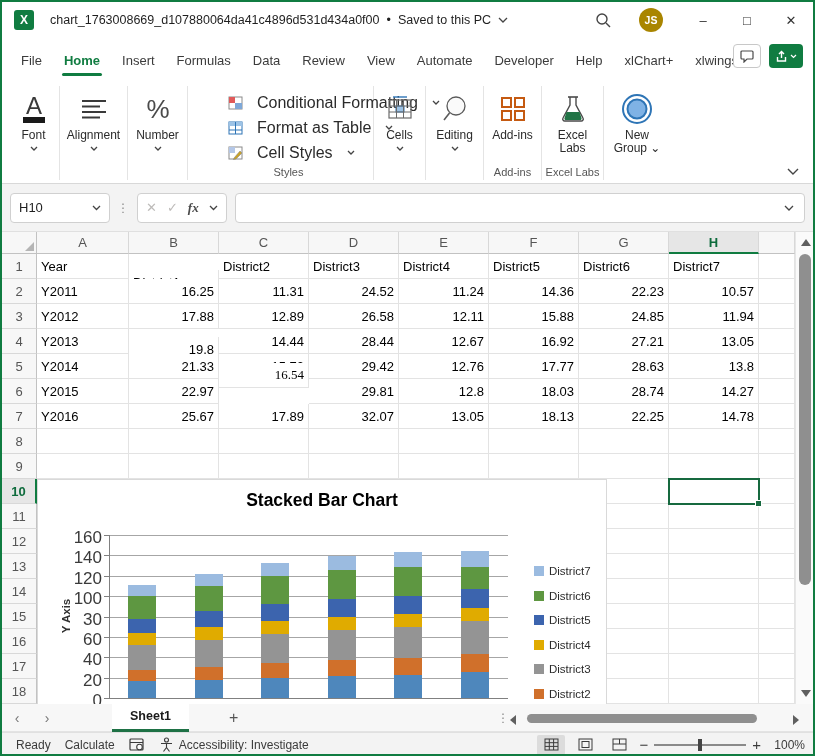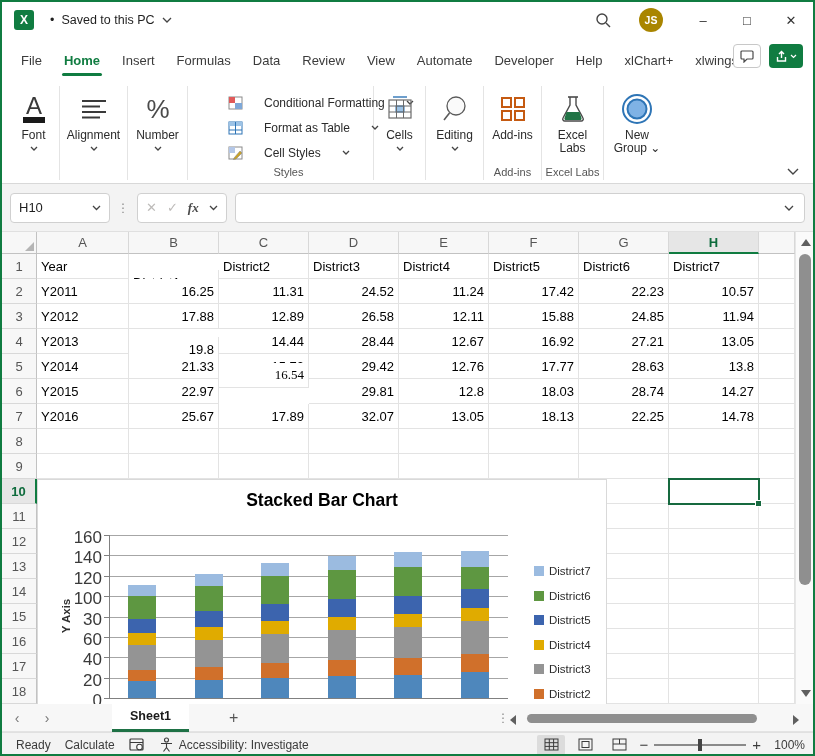--- a/index.html
+++ b/index.html
@@ -27,21 +27,21 @@
   .share-btn { width:34px; height:24px; background:#107C41; border-radius:4px; display:flex; align-items:center; justify-content:center; gap:2px; }
 
   
   .ribbon { left:0; top:80px; width:100%; height:102px; background:#fff; border-bottom:1px solid #D8D8D8; display:flex; padding:4px 0 0 6px; }
   .rgroup { position:relative; height:94px; border-right:1px solid #E4E4E4; display:flex; flex-direction:column; align-items:center; padding-top:6px; }
   .rg-icon { height:34px; display:flex; align-items:center; justify-content:center; }
   .rg-label { font-size:12px; color:#2b2b2b; margin-top:3px; text-align:center; line-height:13px; }
   .rg-chev { margin-top:4px; }
   .rg-caption { position:absolute; bottom:2px; width:100%; text-align:center; font-size:11px; color:#555; }
   .styles-group { align-items:flex-start; padding:4px 8px 0 8px; }
-  .style-item { display:flex; align-items:center; gap:21px; font-size:12px; color:#2b2b2b; height:25px; white-space:nowrap;padding-left:32px; }
+  .style-item { display:flex; align-items:center; gap:14px; font-size:16px; color:#2b2b2b; height:25px; white-space:nowrap;padding-left:32px; }
   .collapse-chev { position:absolute; right:14px; bottom:8px; }
 
   
   .formulabar { left:0; top:182px; width:100%; height:48px; background:#F3F3F3; display:flex; align-items:center; border-bottom:1px solid #E0E0E0; }
   .namebox { width:100px; height:30px; background:#fff; border:1px solid #D0D0D0; border-radius:4px; margin-left:8px; display:flex; align-items:center; padding:0 8px; font-size:13px; color:#1f1f1f; justify-content:space-between; }
   .dots { color:#8a8a8a; font-size:12px; margin:0 7px; letter-spacing:1px; }
   .fxbox { height:30px; background:#fff; border:1px solid #D0D0D0; border-radius:4px; display:flex; align-items:center; padding:0 8px; gap:10px; }
   .fx-x { color:#BDBBB9; font-size:13px; }
   .fx-ok { color:#BDBBB9; font-size:13px; }
   .fx-fx { color:#4a4a4a; font-size:13px; font-style:italic; font-family:"Liberation Serif", serif; font-weight:bold; }
@@ -97,20 +97,21 @@
   .zoompct { width:38px; text-align:right; color:#3b3b3b; }
 </style>
 </head>
 <body>
 
 <div class="window">
 
   <div class="abs titlebar">
     <div class="xl-icon">X</div>
     <div class="title-text">
+      <span>chart_1763008669_d107880064da41c4896d531d434a0f00</span>
       <span>•</span>
       <span>Saved to this PC</span>
       <svg width="10" height="6">
           <polyline class="chev" points="1,1 5,5 9,1"></polyline>
         </svg>
     </div>
     <div class="tb-right">
       <svg width="16" height="16" style="margin-right:28px">
           <circle cx="7" cy="7" r="5" fill="none" stroke="#444" stroke-width="1.4"></circle>
           <line x1="11" y1="11" x2="15" y2="15" stroke="#444" stroke-width="1.4"></line>
@@ -358,21 +359,21 @@
         <div class="cell" style="left: 487px; top: 22px; width: 90px; height: 25px;">District5</div>
         <div class="cell" style="left: 577px; top: 22px; width: 90px; height: 25px;">District6</div>
         <div class="cell" style="left: 667px; top: 22px; width: 90px; height: 25px;">District7</div>
         <div class="cell" style="left: 757px; top: 22px; width: 36px; height: 25px;"></div>
         <div class="rowhdr" style="top: 47px; height: 25px;">2</div>
         <div class="cell" style="left: 35px; top: 47px; width: 92px; height: 25px;">Y2011</div>
         <div class="cell num" style="left: 127px; top: 47px; width: 90px; height: 25px;">16.25</div>
         <div class="cell num" style="left: 217px; top: 47px; width: 90px; height: 25px;">11.31</div>
         <div class="cell num" style="left: 307px; top: 47px; width: 90px; height: 25px;">24.52</div>
         <div class="cell num" style="left: 397px; top: 47px; width: 90px; height: 25px;">11.24</div>
-        <div class="cell num" style="left: 487px; top: 47px; width: 90px; height: 25px;">17.42</div>
+        <div class="cell num" style="left: 487px; top: 47px; width: 90px; height: 25px;">14.36</div>
         <div class="cell num" style="left: 577px; top: 47px; width: 90px; height: 25px;">22.23</div>
         <div class="cell num" style="left: 667px; top: 47px; width: 90px; height: 25px;">10.57</div>
         <div class="cell" style="left: 757px; top: 47px; width: 36px; height: 25px;"></div>
         <div class="rowhdr" style="top: 72px; height: 25px;">3</div>
         <div class="cell" style="left: 35px; top: 72px; width: 92px; height: 25px;">Y2012</div>
         <div class="cell num" style="left: 127px; top: 72px; width: 90px; height: 25px;">17.88</div>
         <div class="cell num" style="left: 217px; top: 72px; width: 90px; height: 25px;">12.89</div>
         <div class="cell num" style="left: 307px; top: 72px; width: 90px; height: 25px;">26.58</div>
         <div class="cell num" style="left: 397px; top: 72px; width: 90px; height: 25px;">12.11</div>
         <div class="cell num" style="left: 487px; top: 72px; width: 90px; height: 25px;">15.88</div>

